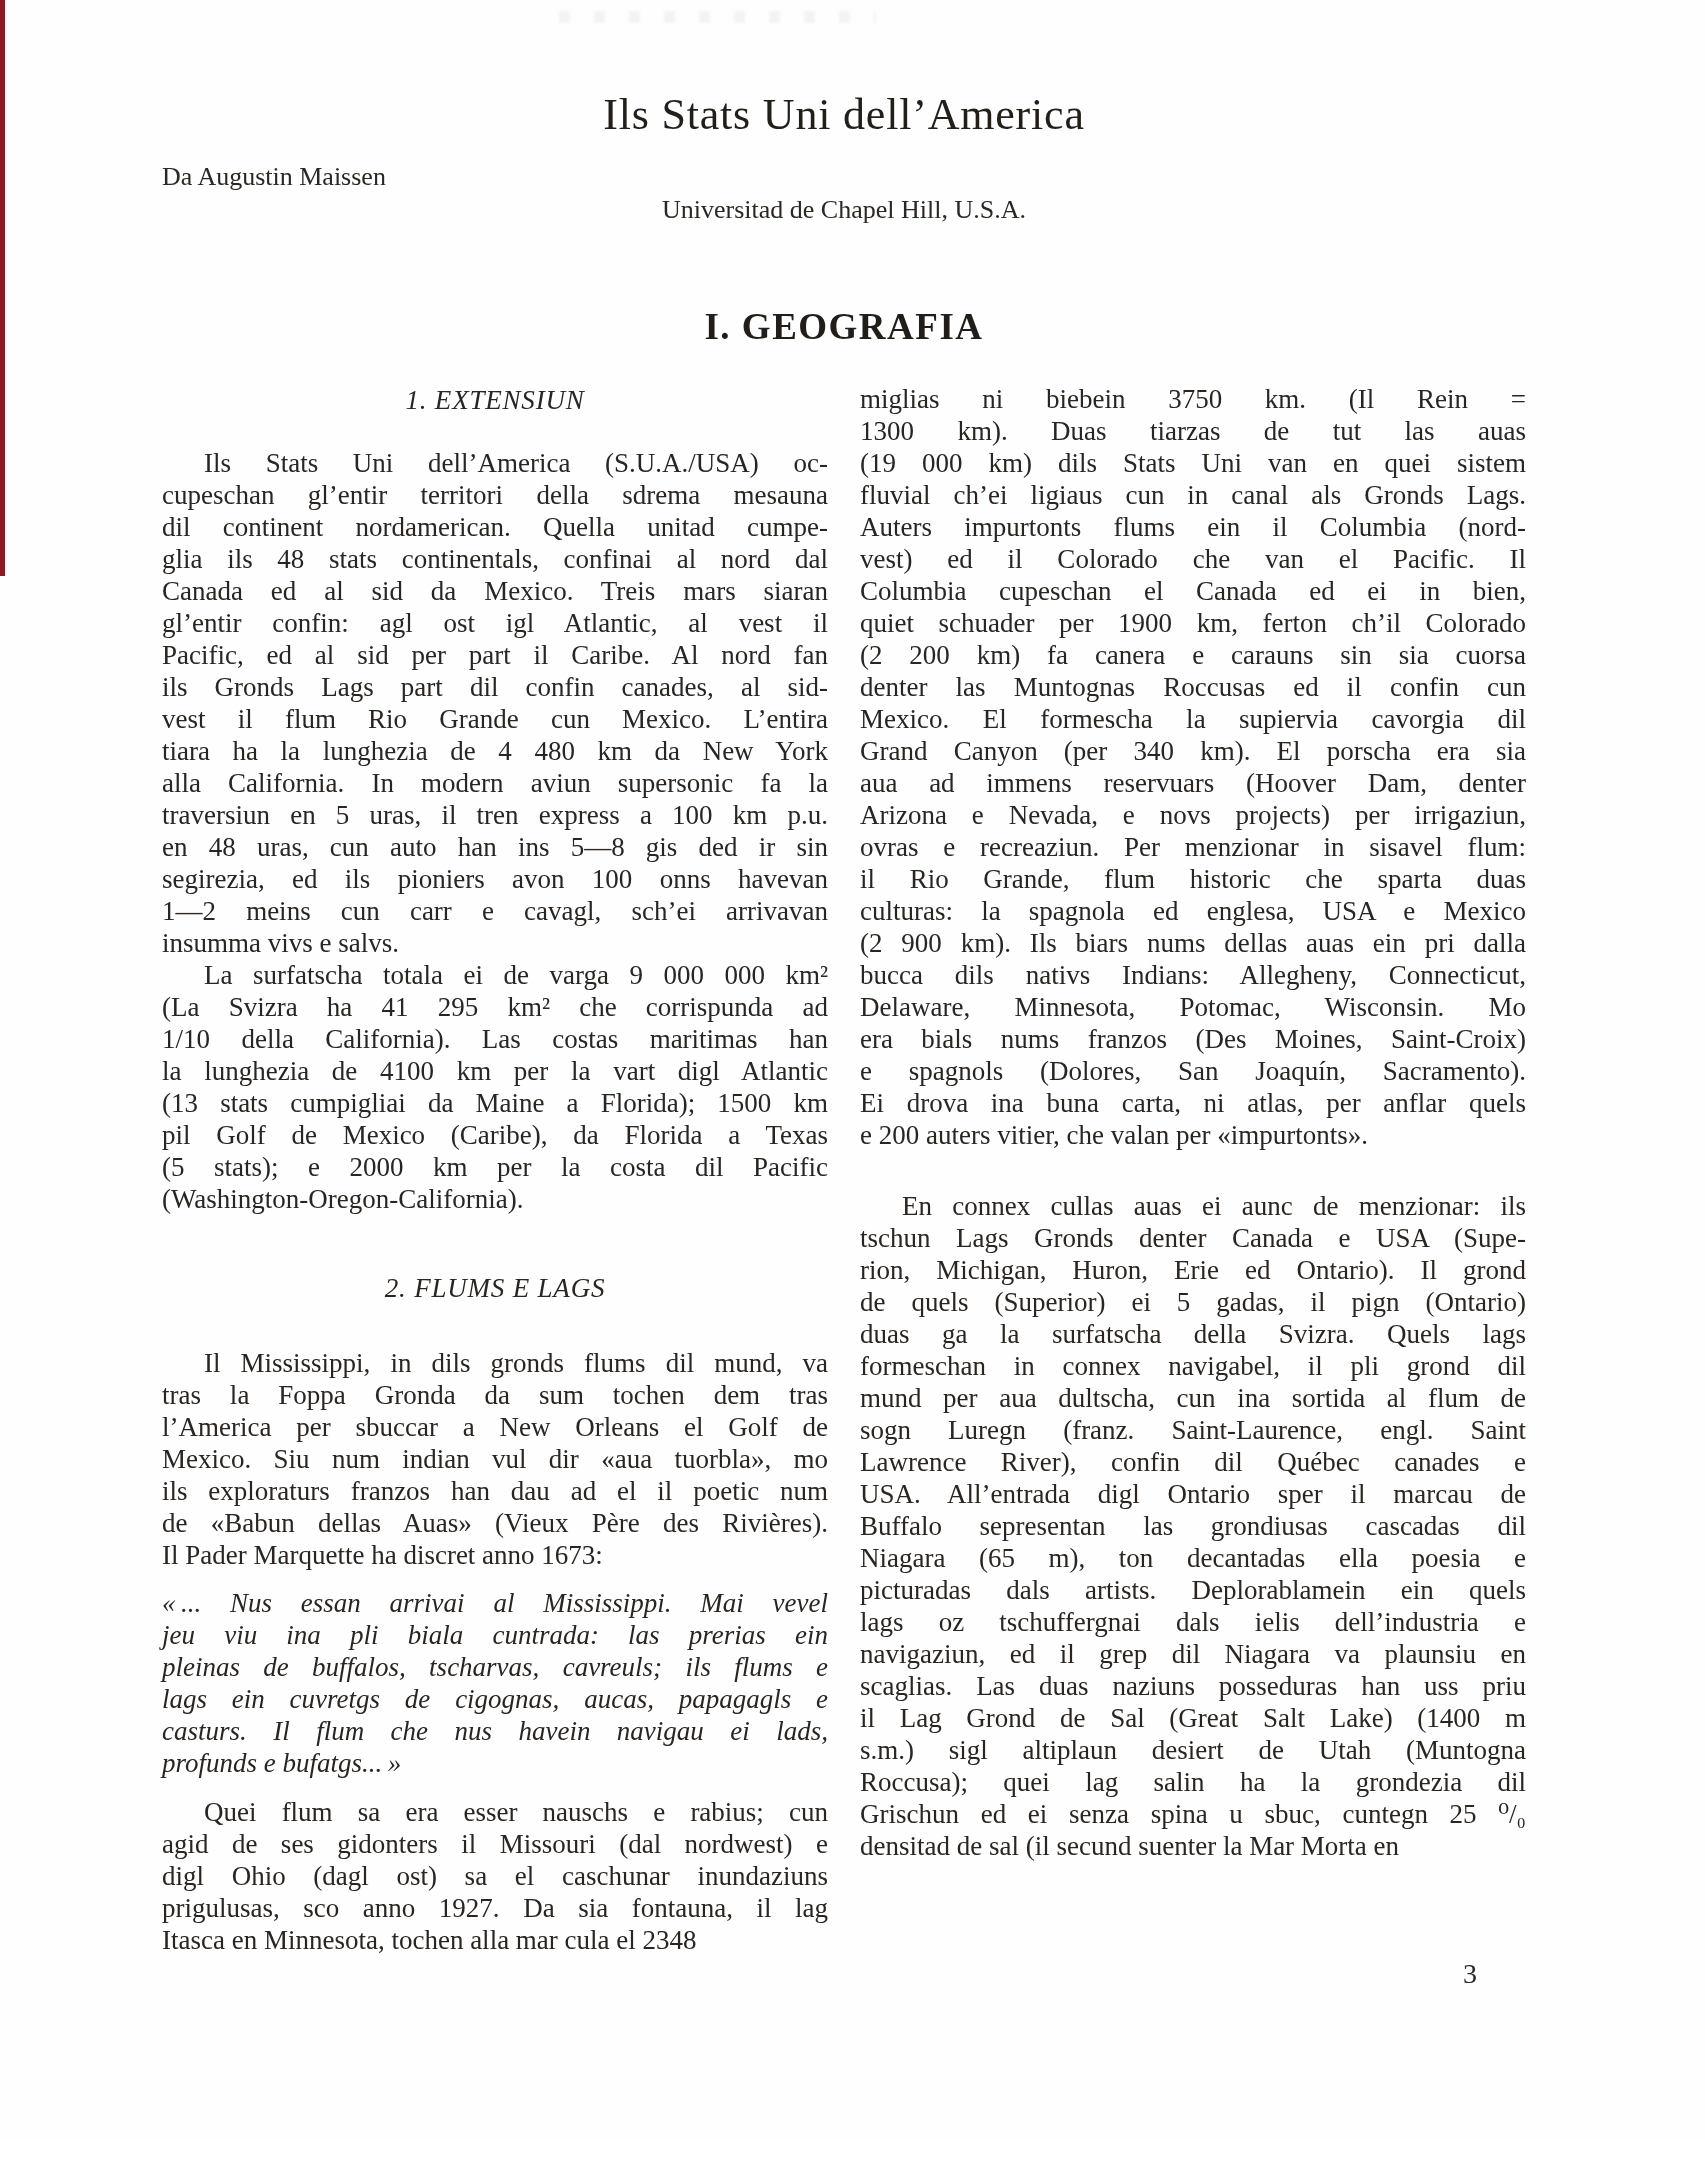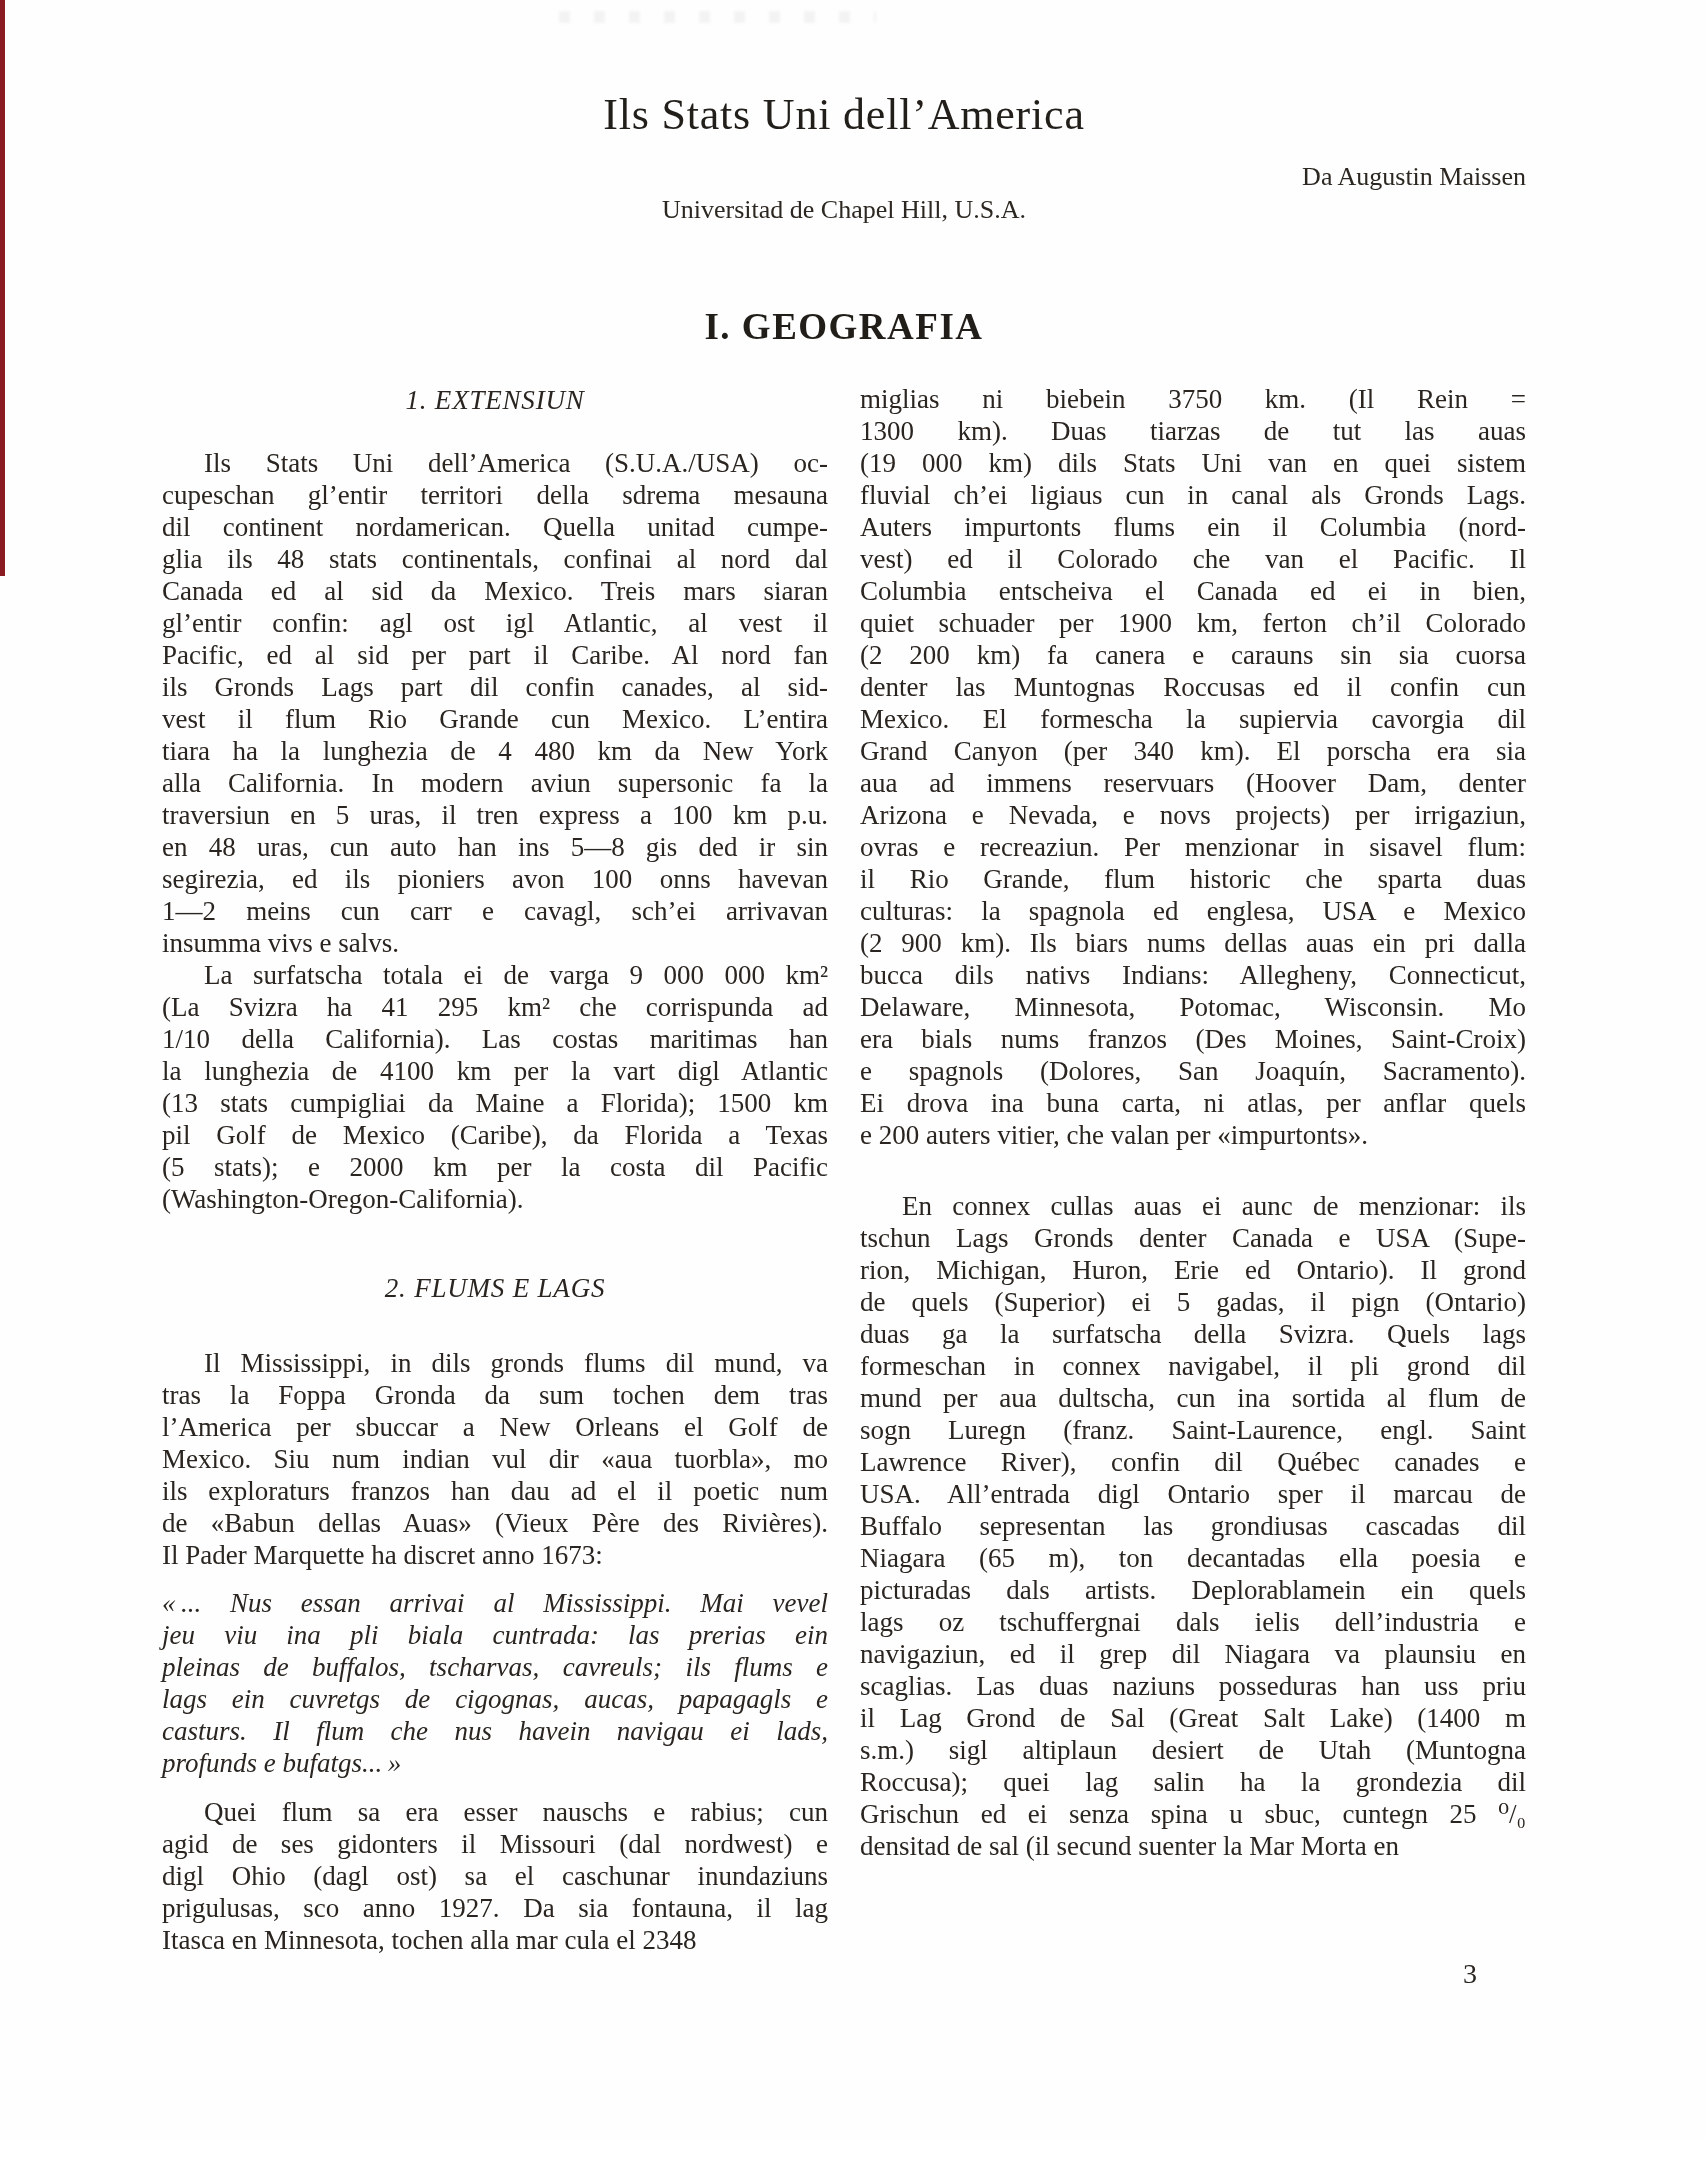--- a/index.html
+++ b/index.html
@@ -41,21 +41,21 @@
   }
   .title {
     margin-top: 89px;
     text-align: center;
     font-size: 44px;
     letter-spacing: 0.8px;
     color: #221e1a;
   }
   .byline {
     margin-top: 19.6px;
-    text-align: right;
+    text-align: left;
     font-size: 26px;
     line-height: 33px;
     color: #2c2721;
   }
   .byline2 {
     text-align: center;
     font-size: 26px;
     line-height: 33px;
     color: #2c2721;
   }
@@ -179,21 +179,21 @@
           </div>
         </div>
       <div class="col">
           <div class="para">
             <div class="line">miglias ni biebein 3750 km. (Il Rein =</div>
             <div class="line">1300 km). Duas tiarzas de tut las auas</div>
             <div class="line">(19 000 km) dils Stats Uni van en quei sistem</div>
             <div class="line">fluvial ch’ei ligiaus cun in canal als Gronds Lags.</div>
             <div class="line">Auters impurtonts flums ein il Columbia (nord-</div>
             <div class="line">vest) ed il Colorado che van el Pacific. Il</div>
-            <div class="line">Columbia entscheiva el Canada ed ei in bien,</div>
+            <div class="line">Columbia cupeschan el Canada ed ei in bien,</div>
             <div class="line">quiet schuader per 1900 km, ferton ch’il Colorado</div>
             <div class="line">(2 200 km) fa canera e carauns sin sia cuorsa</div>
             <div class="line">denter las Muntognas Roccusas ed il confin cun</div>
             <div class="line">Mexico. El formescha la supiervia cavorgia dil</div>
             <div class="line">Grand Canyon (per 340 km). El porscha era sia</div>
             <div class="line">aua ad immens reservuars (Hoover Dam, denter</div>
             <div class="line">Arizona e Nevada, e novs projects) per irrigaziun,</div>
             <div class="line">ovras e recreaziun. Per menzionar in sisavel flum:</div>
             <div class="line">il Rio Grande, flum historic che sparta duas</div>
             <div class="line">culturas: la spagnola ed englesa, USA e Mexico</div>

